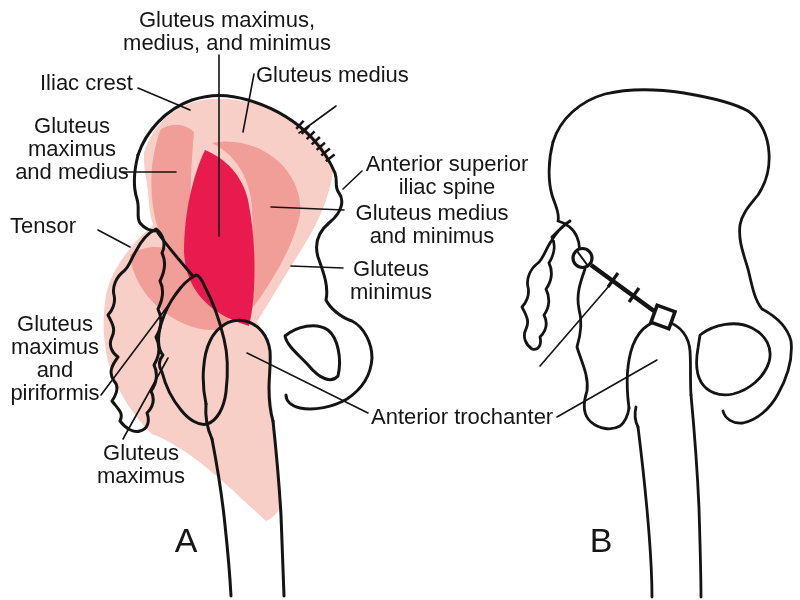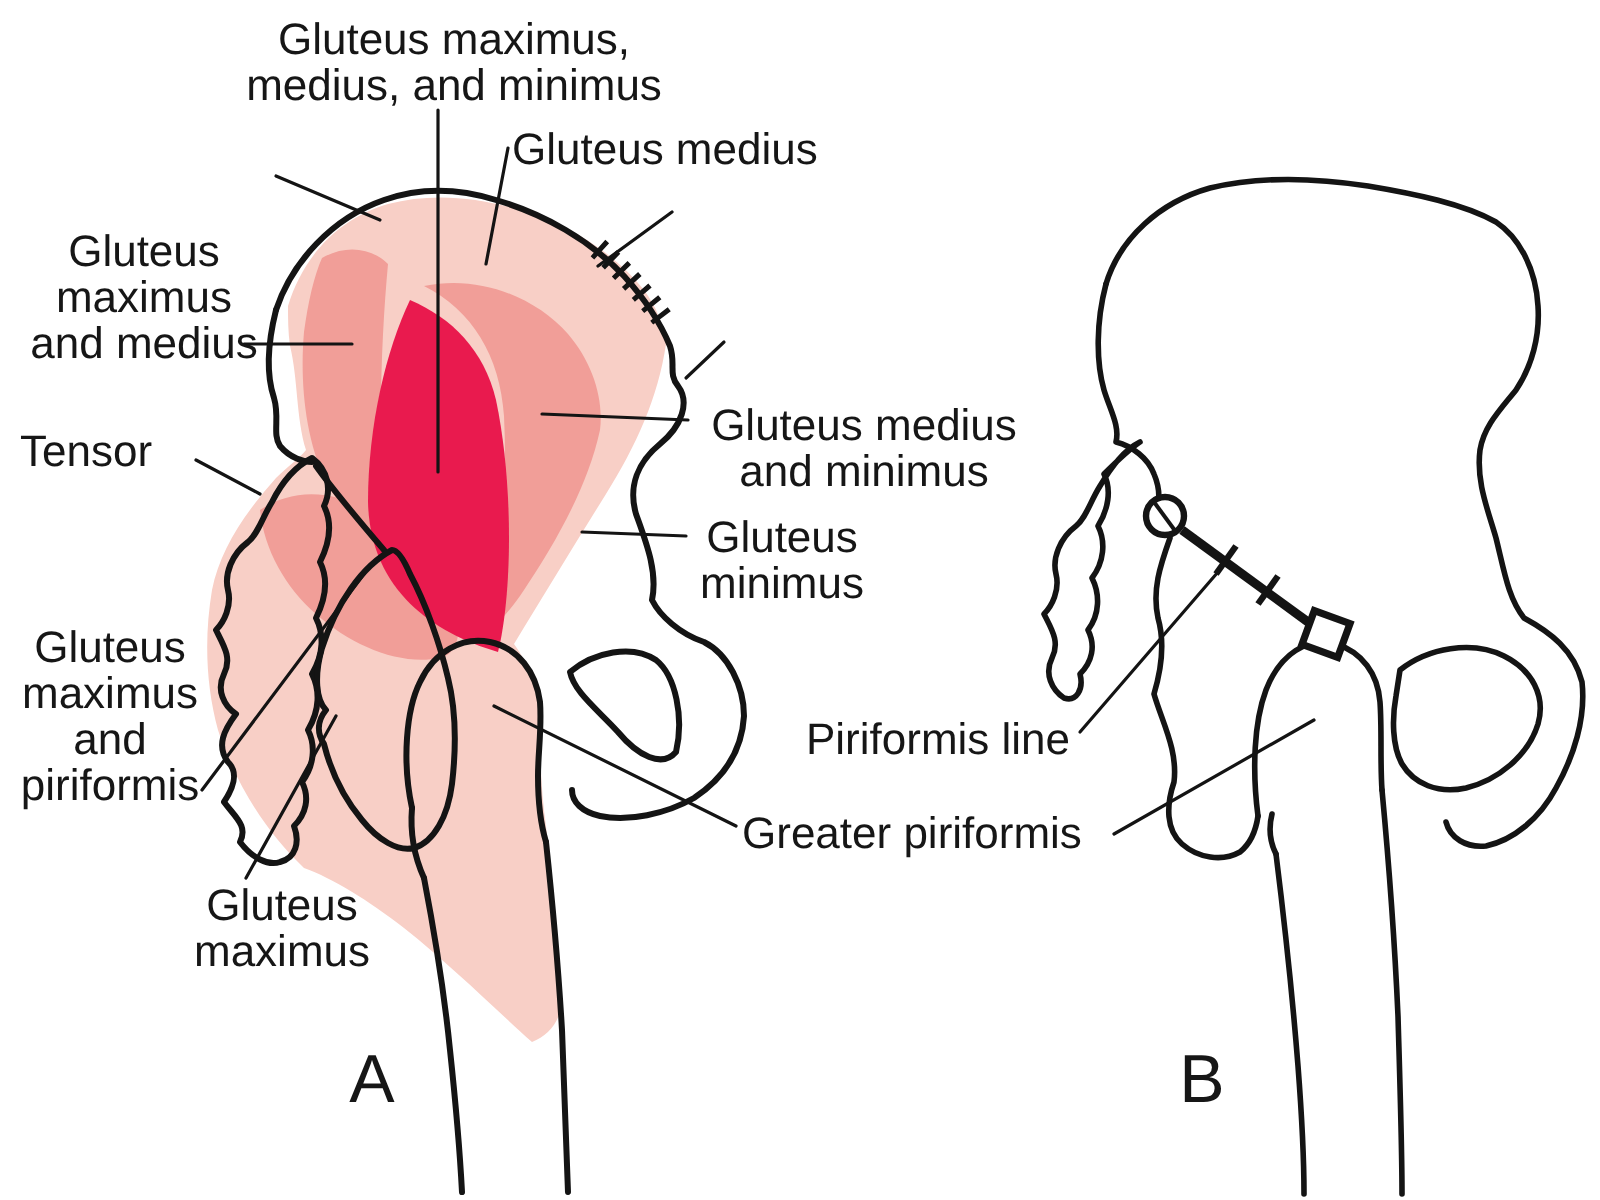--- a/index.html
+++ b/index.html
@@ -138,34 +138,36 @@
     <line class="leader" x1="101" y1="392" x2="182" y2="284"></line>
     <line class="leader" x1="123" y1="436" x2="168" y2="355"></line>
     <line class="leader" x1="368" y1="410" x2="247" y2="350"></line>
     <line class="leader" x1="557" y1="414" x2="657" y2="357"></line>
     <line class="leader" x1="540" y1="363" x2="609" y2="283"></line>
   </g>
 </svg>
 
   <div class="lbl ctr" style="left:227px;top:5px">Gluteus maximus,
 medius, and minimus</div>
+  <div class="lbl" style="left:40px;top:68px">Iliac crest</div>
   <div class="lbl" style="left:256px;top:60px">Gluteus medius</div>
+  <div class="lbl ctr" style="left:447px;top:149px">Anterior superior
+iliac spine</div>
   <div class="lbl ctr" style="left:72px;top:111px">Gluteus
 maximus
 and medius</div>
   <div class="lbl" style="left:10px;top:211px">Tensor</div>
   <div class="lbl ctr" style="left:432px;top:198px">Gluteus medius
 and minimus</div>
   <div class="lbl ctr" style="left:391px;top:254px">Gluteus
 minimus</div>
   <div class="lbl ctr" style="left:55px;top:309px">Gluteus
 maximus
 and
 piriformis</div>
   <div class="lbl ctr" style="left:141px;top:438px">Gluteus
 maximus</div>
-  <div class="lbl" style="left:371px;top:402px">Greater piriformis</div>
-  <div class="lbl" style="left:403px;top:355px">Piriformis line</div>
+  <div class="lbl" style="left:371px;top:402px">Anterior trochanter</div>
 
   <div class="letter" style="left:186px;top:518px">A</div>
   <div class="letter" style="left:601px;top:518px">B</div>
 
 </div>
 
 </body></html>

